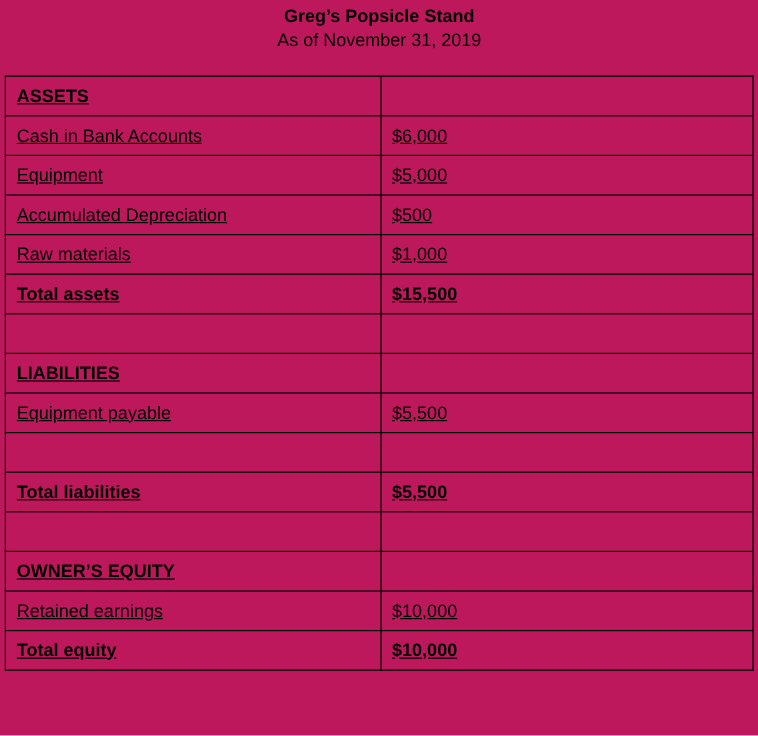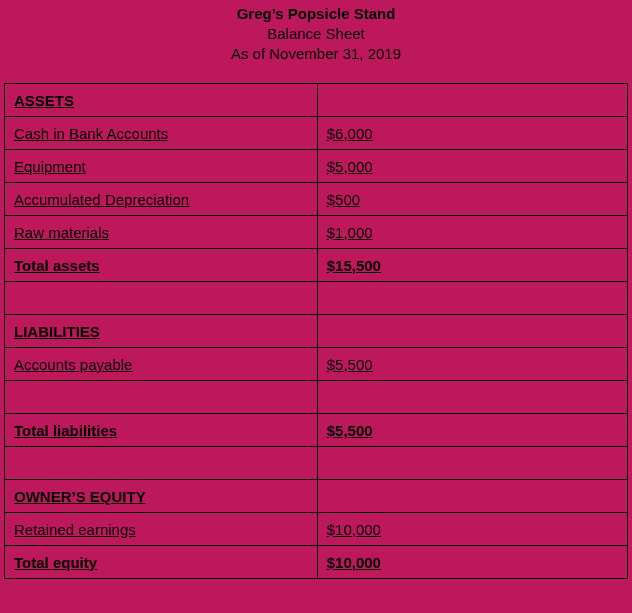--- a/index.html
+++ b/index.html
@@ -49,21 +49,20 @@
     font-weight: bold;
   }
 </style>
 </head>
 <body>
 
 <div class="page">
 
   <div class="doc-header">
     <div class="line title">Greg’s Popsicle Stand</div>
-    <div class="line">Balance Sheet</div>
     <div class="line">As of November 31, 2019</div>
   </div>
 
   <table class="balance-sheet">
     <colgroup>
       <col class="label-col">
       <col class="value-col">
     </colgroup>
     <tbody id="rows">
         <tr class="section">
@@ -92,21 +91,21 @@
         </tr>
         <tr class="empty">
           <td></td>
           <td></td>
         </tr>
         <tr class="section">
           <td>LIABILITIES</td>
           <td></td>
         </tr>
         <tr class="normal">
-          <td>Accounts payable</td>
+          <td>Equipment payable</td>
           <td>$5,500</td>
         </tr>
         <tr class="empty">
           <td></td>
           <td></td>
         </tr>
         <tr class="total">
           <td>Total liabilities</td>
           <td>$5,500</td>
         </tr>

